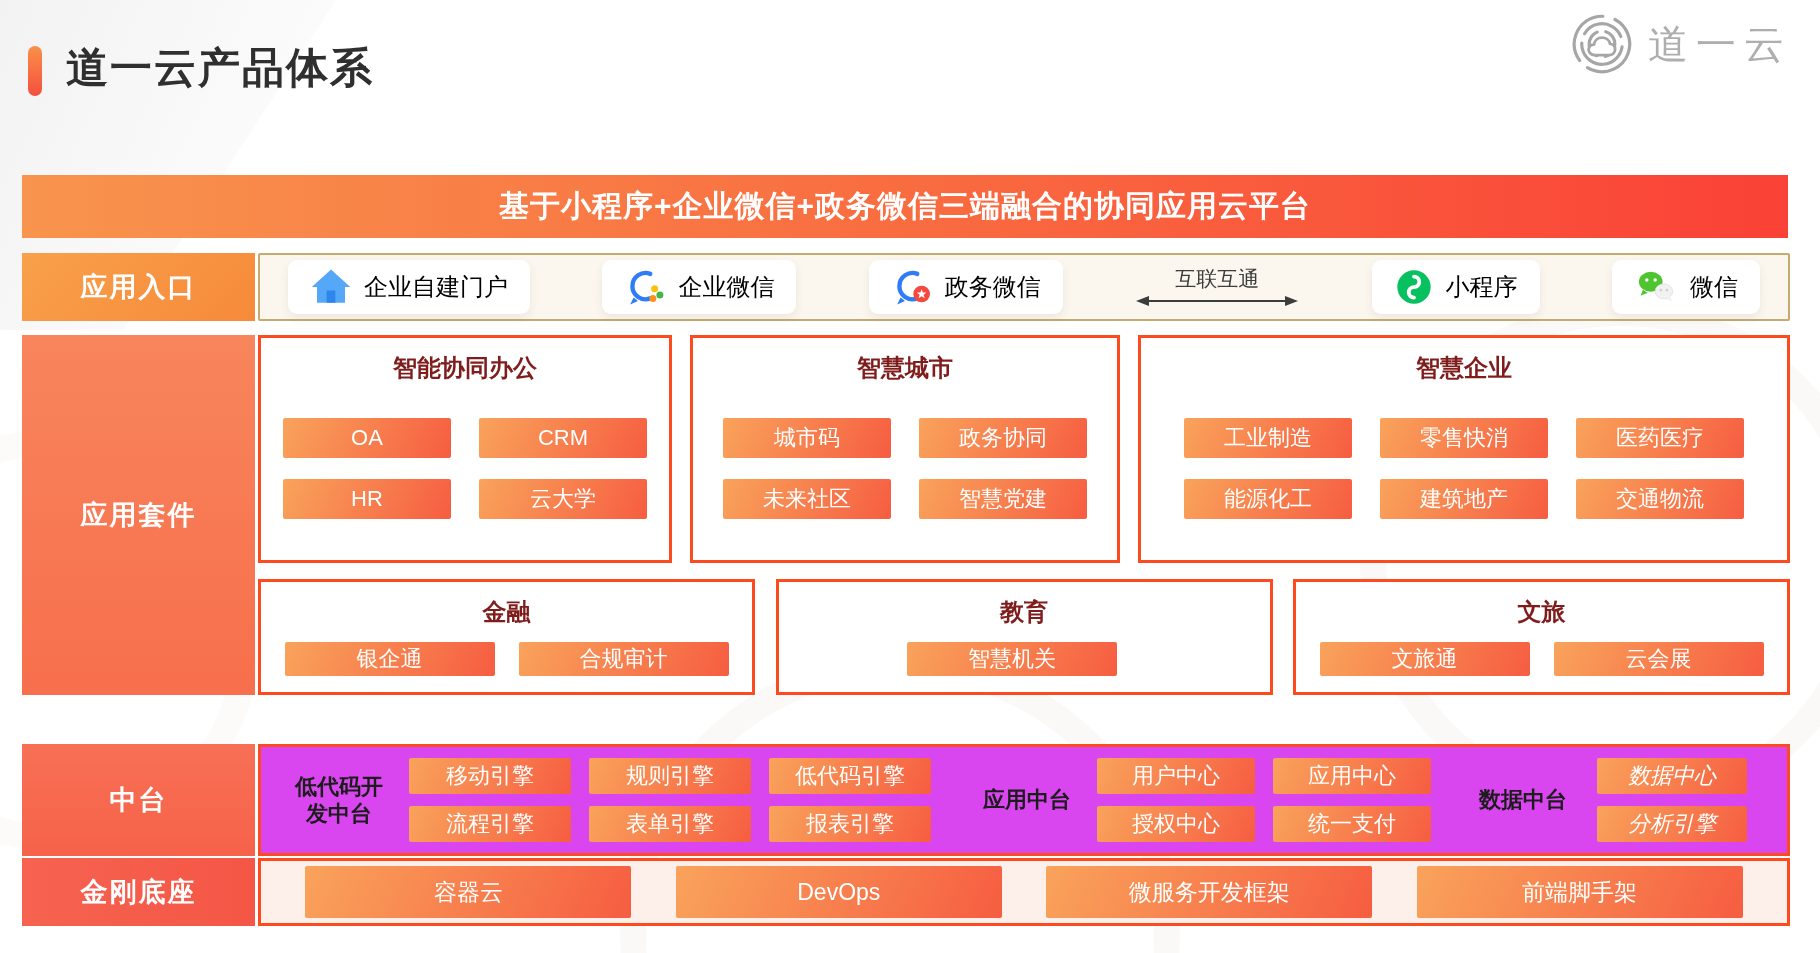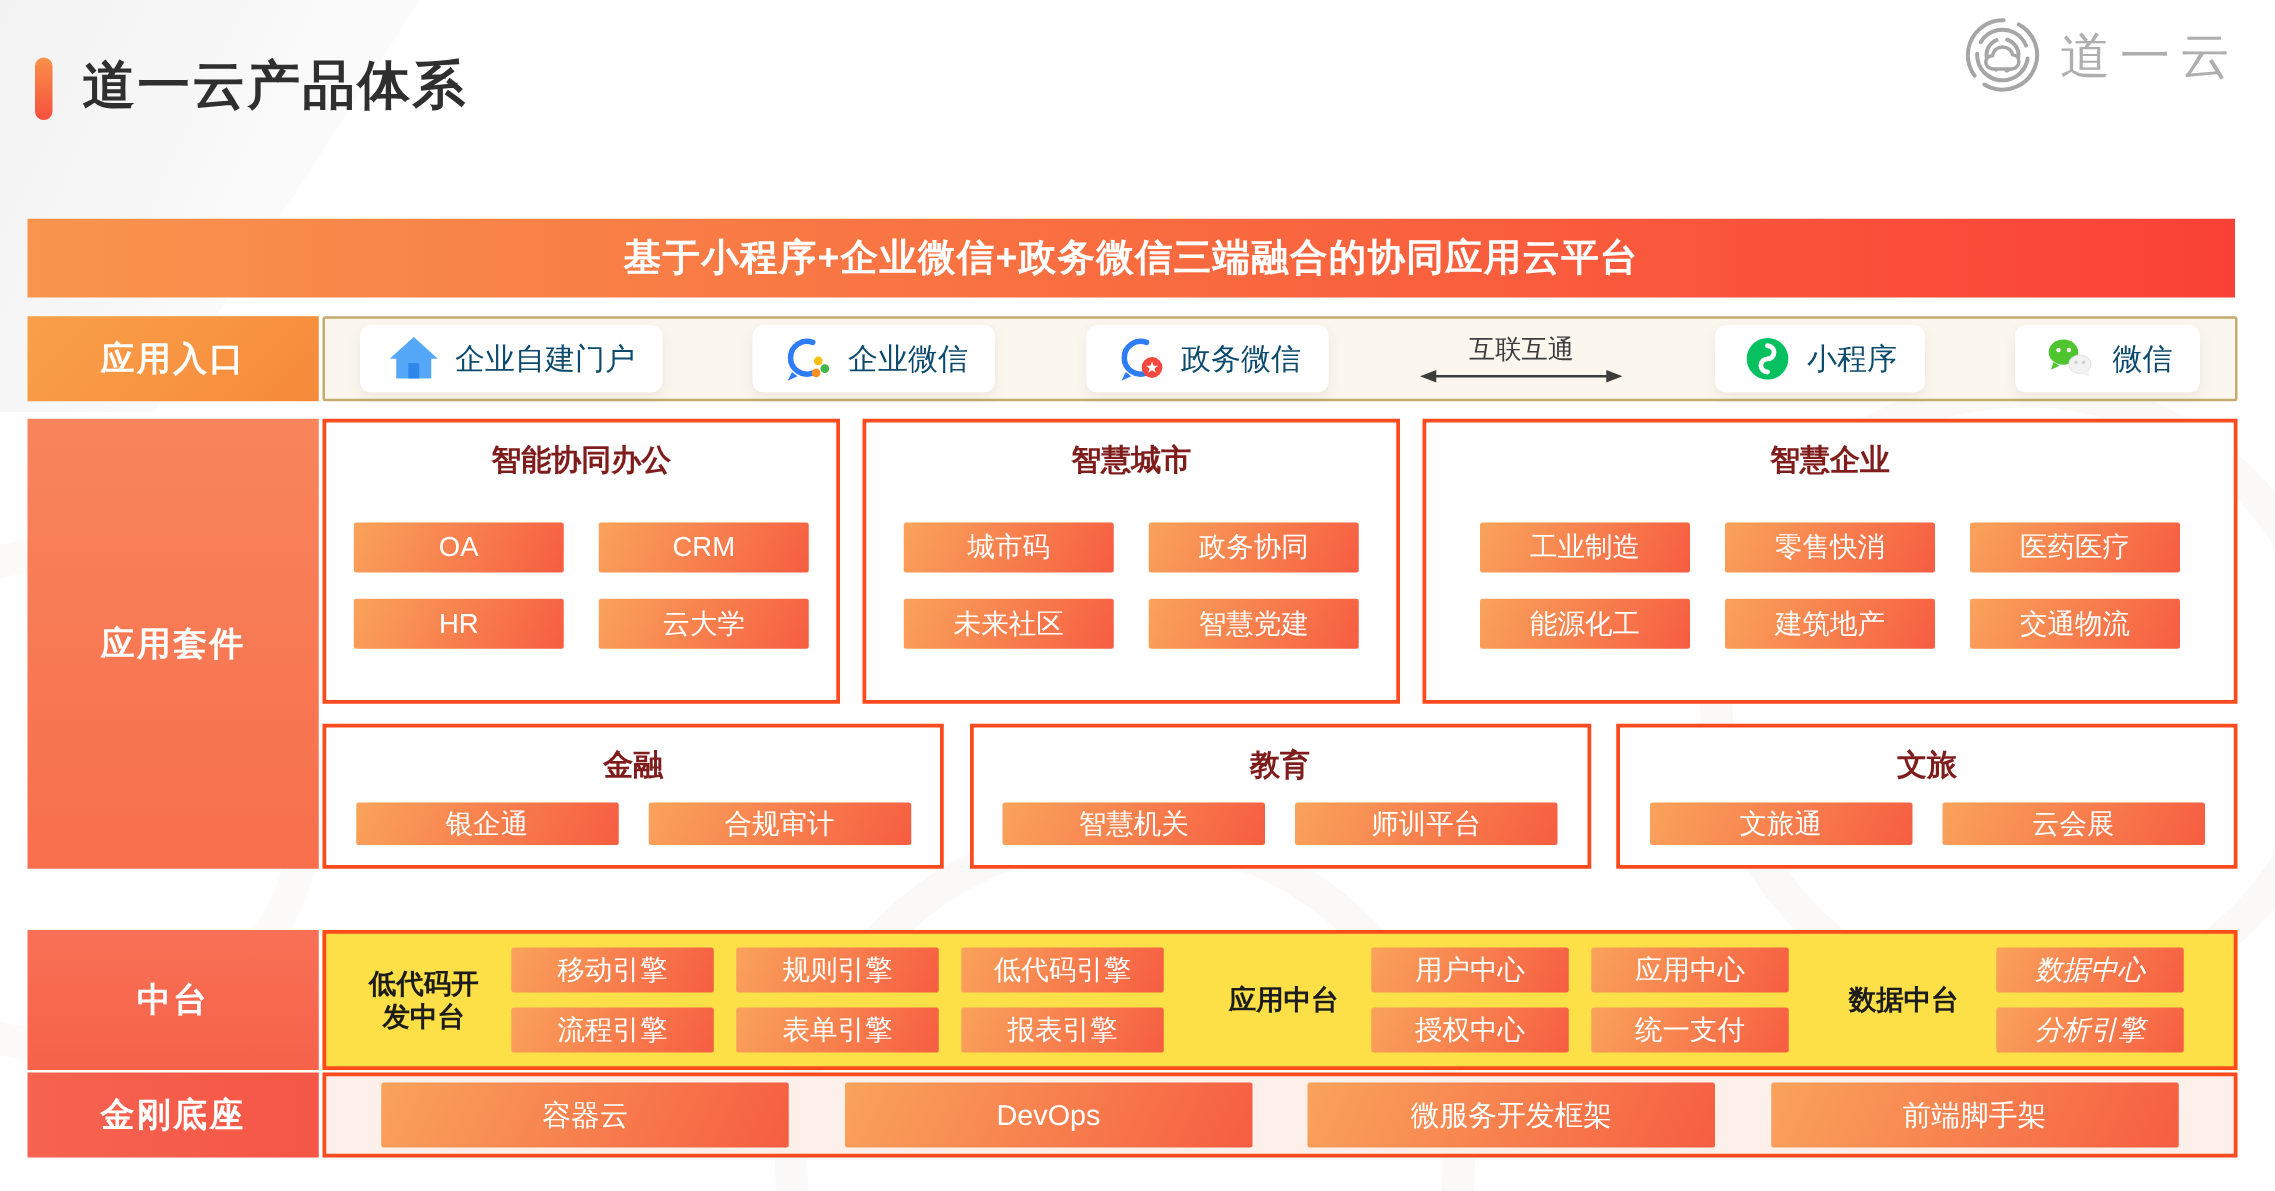--- a/index.html
+++ b/index.html
@@ -41,21 +41,21 @@
   .side-middle { background:linear-gradient(180deg,#f77055,#f6624a); }
   .side-base   { background:linear-gradient(90deg,#f66350,#f55646); }
   .content { flex:1; margin-left:3px; }
 
   
   .row-entry { top:253px; height:68px; }
   .entry-box { display:flex; align-items:center; justify-content:space-between; padding:0 28px;
     border:2px solid #c5ab6e; background:#fbf7ef; border-radius:2px; }
   .entry-card { height:54px; background:#fff; border-radius:9px; box-shadow:0 4px 10px rgba(60,40,20,.08);
     display:flex; align-items:center; justify-content:center; gap:12px; padding:0 22px; }
-  .entry-card span { font-size:24px; color:#0c4a6e; }
+  .entry-card span { font-size:24px; color:#000000; }
   .interconnect { display:flex; flex-direction:column; align-items:center; gap:0; }
   .interconnect span { font-size:21px; color:#3d3d3d; }
 
   
   .row-suites { top:335px; height:360px; }
   .suites-content { display:flex; flex-direction:column; justify-content:space-between; }
   .suites-line { display:flex; justify-content:space-between; }
   .suite-box { border:3px solid #fd4a1f; background:#fff; display:flex; flex-direction:column; align-items:center; }
   .line1 { height:228px; }
   .line1 .suite-box { height:228px; }
@@ -70,21 +70,21 @@
   .grid { display:grid; }
   .line1 .grid { margin-top:34px; column-gap:28px; row-gap:21px; }
   .line1 .chip { width:168px; height:40px; }
   .cols2 { grid-template-columns:repeat(2,auto); }
   .cols3 { grid-template-columns:repeat(3,auto); }
   .line2 .grid { margin-top:14px; column-gap:24px; }
   .line2 .chip { width:210px; height:34px; }
 
   
   .row-middle { top:744px; height:112px;border-radius:24px; }
-  .middle-box { border:3px solid #fd4a1f; background:#fde047; display:flex; align-items:center; padding:0 30px; }
+  .middle-box { border:3px solid #fd4a1f; background:#d946ef; display:flex; align-items:center; padding:0 30px; }
   .mid-label { font-size:22px; font-weight:700; color:#1c1c1c; text-align:center; line-height:1.25; }
   .lbl-lowcode { width:96px; }
   .mid-grid { display:grid; column-gap:18px; row-gap:12px; }
   .mid-chip { width:162px; height:36px; }
   .g-lowcode { margin-left:22px; }
   .lbl-app { margin-left:52px; }
   .g-app { margin-left:26px; }
   .g-app .mid-chip { width:158px; }
   .lbl-data { margin-left:auto; }
   .g-data { margin-left:30px; margin-right:10px;font-style:italic; }
@@ -242,21 +242,20 @@
             <div class="suite-title">金融</div>
             <div class="grid cols2">
               <div class="chip">银企通</div>
               <div class="chip">合规审计</div>
             </div>
           </div>
           <div class="suite-box">
             <div class="suite-title">教育</div>
             <div class="grid cols2">
               <div class="chip">智慧机关</div>
-              <div class="chip">师训平台</div>
             </div>
           </div>
           <div class="suite-box">
             <div class="suite-title">文旅</div>
             <div class="grid cols2">
               <div class="chip">文旅通</div>
               <div class="chip">云会展</div>
             </div>
           </div>
         </div>

